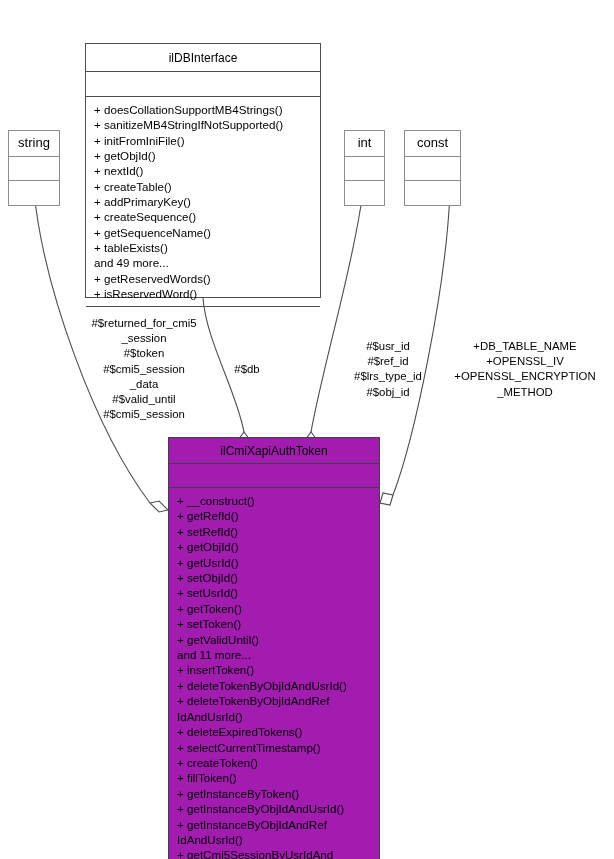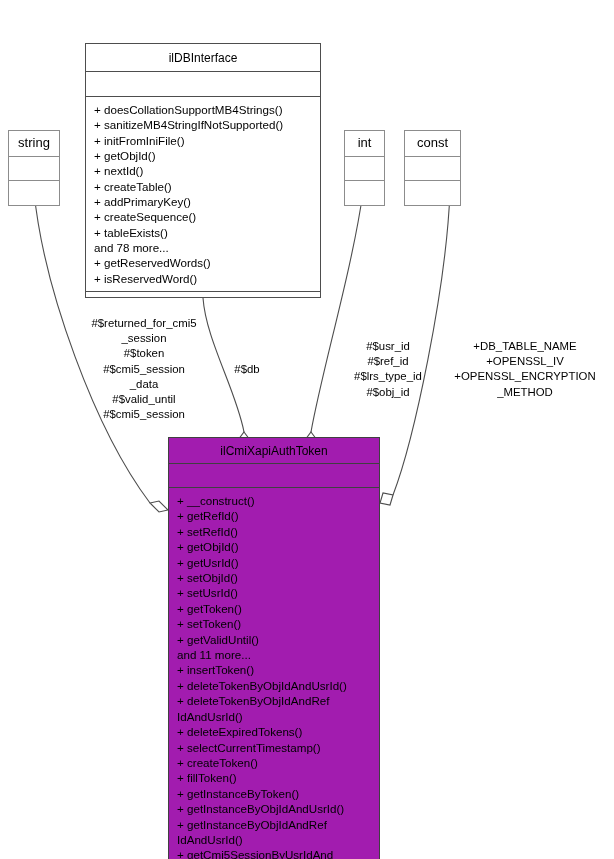--- a/index.html
+++ b/index.html
@@ -176,22 +176,23 @@
     <div class="cell uml-empty"></div>
     <div class="cell member-list">
       <div class="member">+ doesCollationSupportMB4Strings()</div>
       <div class="member">+ sanitizeMB4StringIfNotSupported()</div>
       <div class="member">+ initFromIniFile()</div>
       <div class="member">+ getObjId()</div>
       <div class="member">+ nextId()</div>
       <div class="member">+ createTable()</div>
       <div class="member">+ addPrimaryKey()</div>
       <div class="member">+ createSequence()</div>
+      <div class="member">+ getSequenceName()</div>
       <div class="member">+ tableExists()</div>
-      <div class="member">and 78 more...</div>
+      <div class="member">and 49 more...</div>
       <div class="member">+ getReservedWords()</div>
       <div class="member">+ isReservedWord()</div>
     </div>
   </div>
 
   <div class="uml-node type-node" id="node-string">
     <div class="cell uml-title">string</div>
     <div class="cell uml-empty"></div>
     <div class="cell uml-empty"></div>
   </div>

